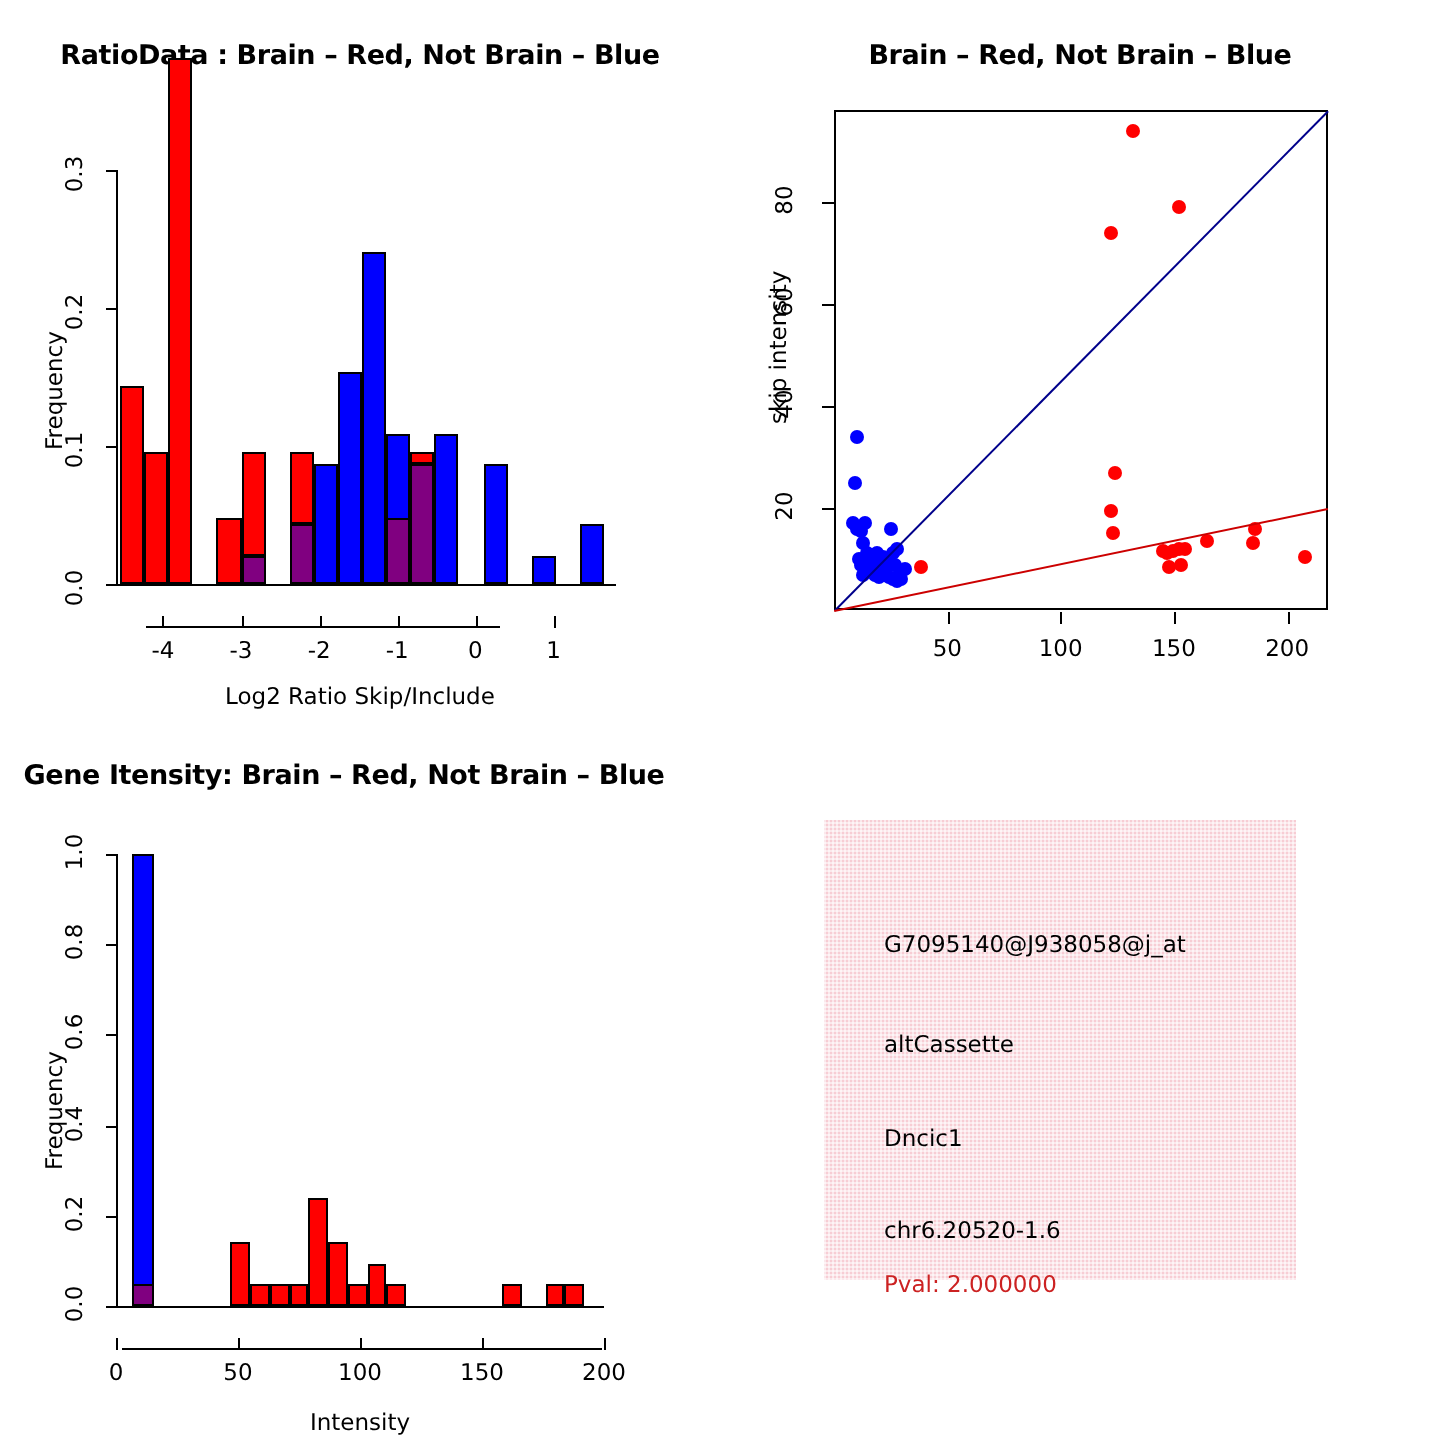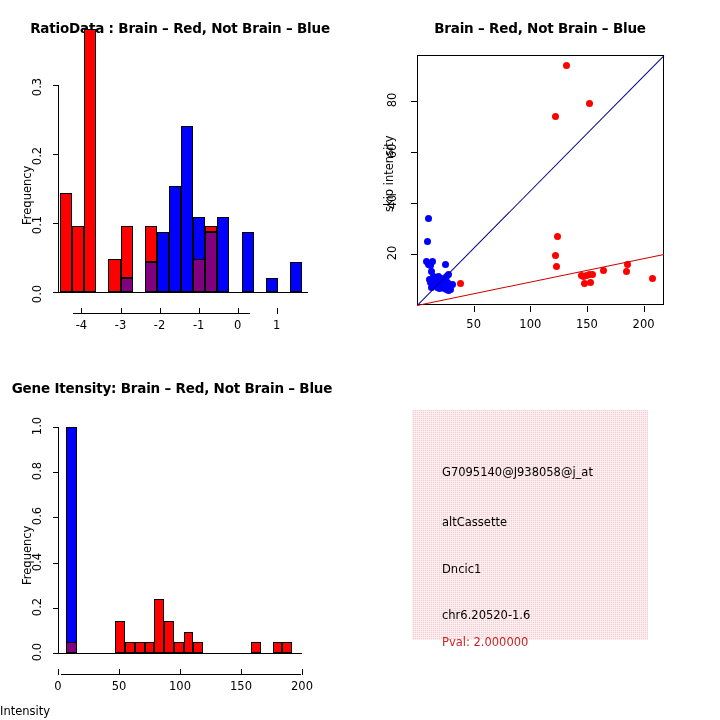--- a/index.html
+++ b/index.html
@@ -92,20 +92,21 @@
         <div class="axis-line" style="left:159.5625px;top:308px;width:1px;height:6px;"></div>
         <div class="tick-label" style="left:141.5625px;top:318px;width:36px;">-2</div>
         <div class="axis-line" style="left:198.625px;top:308px;width:1px;height:6px;"></div>
         <div class="tick-label" style="left:180.625px;top:318px;width:36px;">-1</div>
         <div class="axis-line" style="left:237.6875px;top:308px;width:1px;height:6px;"></div>
         <div class="tick-label" style="left:219.6875px;top:318px;width:36px;">0</div>
         <div class="axis-line" style="left:276.75px;top:308px;width:1px;height:6px;"></div>
         <div class="tick-label" style="left:258.75px;top:318px;width:36px;">1</div>
       </div>
 
+    <div class="axis-title" style="left:0;top:341px;width:360px;text-align:center;">Log2 Ratio Skip/Include</div>
   </div>
 
   <div class="panel" id="panel-scatter">
     <div class="panel-title" style="left:0;top:20px;width:360px;">Brain – Red, Not Brain – Blue</div>
 
     <div class="plotframe" id="scatter-frame" style="left:57px;top:55px;width:247px;height:250px;"></div>
 
     <div id="scatter-points" style="position:absolute;left:0;top:0;width:360px;height:360px;">
         <div class="pt" style="left:203.05963302752295px;top:61.70408163265307px;background:#ff0000;"></div>
         <div class="pt" style="left:225.72018348623854px;top:99.96938775510205px;background:#ff0000;"></div>
@@ -240,21 +241,21 @@
         <div class="axis-line" style="left:119px;top:309px;width:1px;height:6px;"></div>
         <div class="tick-label" style="left:99px;top:319px;width:40px;">50</div>
         <div class="axis-line" style="left:180px;top:309px;width:1px;height:6px;"></div>
         <div class="tick-label" style="left:160px;top:319px;width:40px;">100</div>
         <div class="axis-line" style="left:241px;top:309px;width:1px;height:6px;"></div>
         <div class="tick-label" style="left:221px;top:319px;width:40px;">150</div>
         <div class="axis-line" style="left:302px;top:309px;width:1px;height:6px;"></div>
         <div class="tick-label" style="left:282px;top:319px;width:40px;">200</div>
       </div>
 
-    <div class="axis-title" style="left:0;top:344px;width:360px;text-align:left;">Intensity</div>
+    <div class="axis-title" style="left:0;top:344px;width:360px;text-align:center;">Intensity</div>
   </div>
 
   <div class="panel" id="panel-info">
     <div id="info-box">
       <div class="info-line" style="top:55px;">G7095140@J938058@j_at</div>
       <div class="info-line" style="top:105px;">altCassette</div>
       <div class="info-line" style="top:152px;">Dncic1</div>
       <div class="info-line" style="top:198px;">chr6.20520-1.6</div>
       <div class="info-line" style="top:225px;color:#cc2222;">Pval: 2.000000</div>
     </div>

